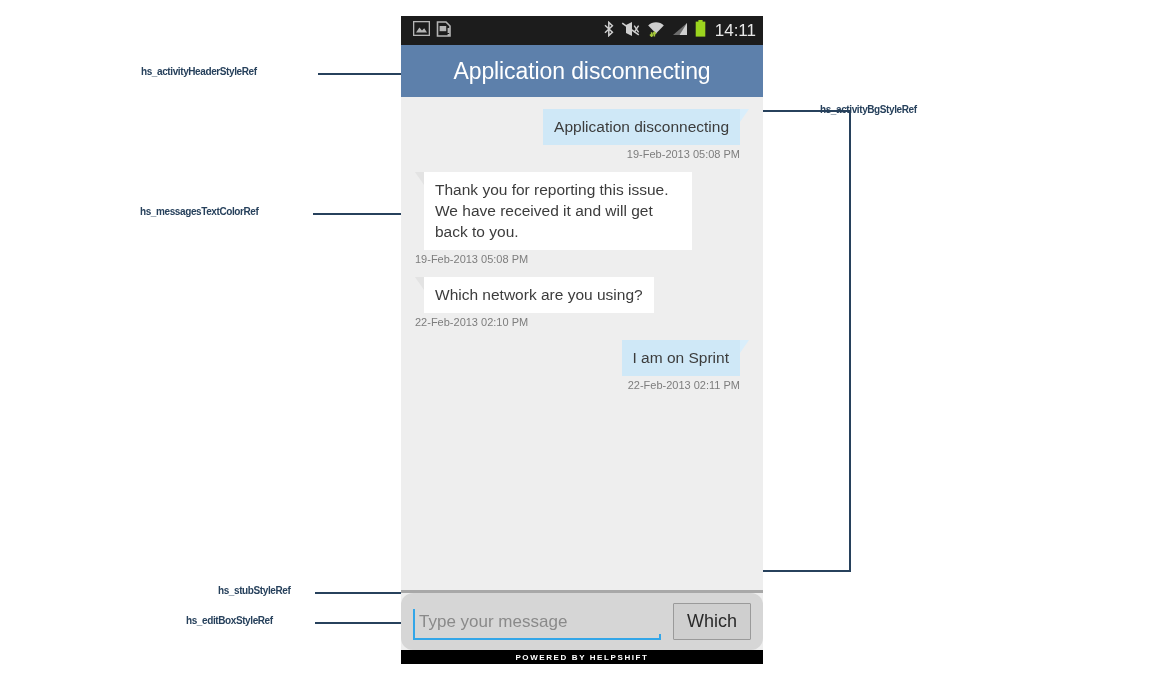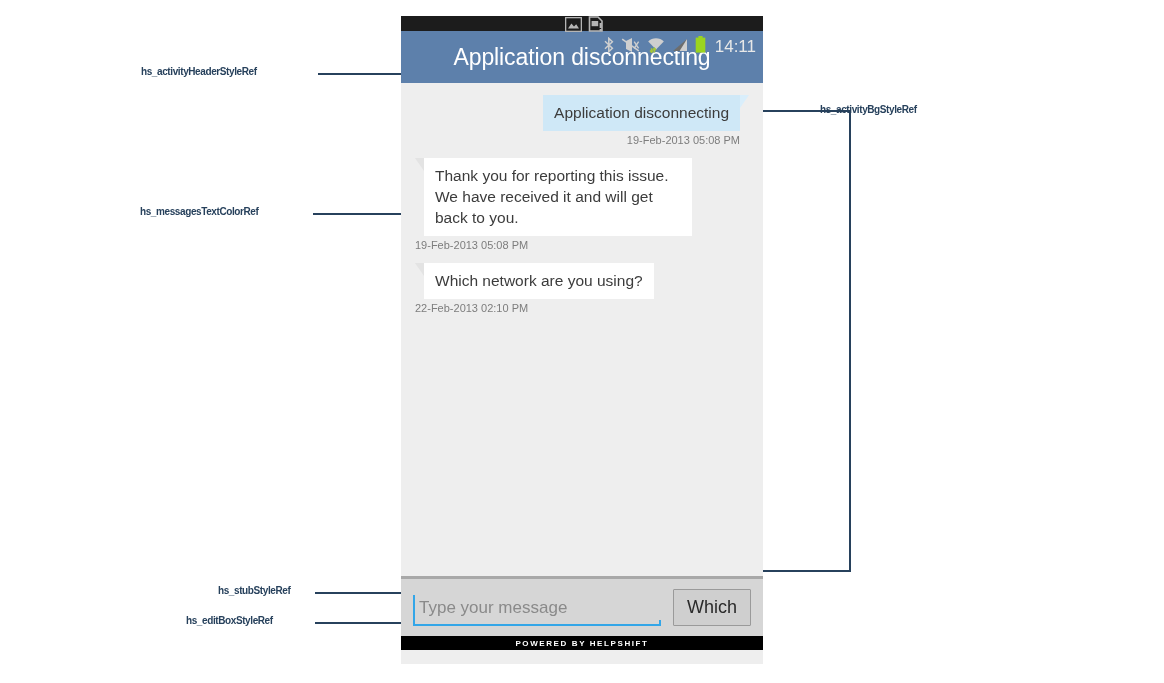--- a/index.html
+++ b/index.html
@@ -22,27 +22,26 @@
     top: 16px;
     width: 362px;
     height: 648px;
     background: #eeeeee;
     overflow: hidden;
   }
 
   
   .statusbar {
     position: relative;
-    height: 15px;
+    height: 29px;
     background: #1c1c1c;
     display: flex;
     align-items: center;
     padding: 0 7px 0 12px;
     box-sizing: border-box;
-    flex-direction: column;
   }
   .sb-left { display: flex; align-items: center; gap: 6px; }
   .sb-right { display: flex; align-items: center; gap: 7px; margin-left: auto; }
   .sb-ico { display: block; }
   .sb-clock {
     color: #e8e8e8;
     font-size: 17px;
     font-family: "Liberation Sans", sans-serif;
     letter-spacing: 0px;
     margin-left: 2px;
@@ -127,20 +126,21 @@
     height: 3px;
     background: #a8a8a8;
   }
   .inputbar {
     height: 57px;
     background: #d6d6d6;
     display: flex;
     align-items: center;
     padding: 8px 12px;
     box-sizing: border-box;
+    border-radius: 12px;
   }
   .editbox-wrap {
     position: relative;
     flex: 1;
     margin-right: 12px;
     height: 36px;
     display: flex;
     align-items: center;
   }
   .caret {
@@ -298,20 +298,26 @@
       <div class="stamp">19-Feb-2013 05:08 PM</div>
     </div>
 
     <div class="msg in">
       <div class="msg-row">
         <div class="bubble">Which network are you using?</div>
       </div>
       <div class="stamp">22-Feb-2013 02:10 PM</div>
     </div>
 
+    <div class="msg out">
+      <div class="msg-row">
+        <div class="bubble">I am on Sprint</div>
+      </div>
+      <div class="stamp">22-Feb-2013 02:11 PM</div>
+    </div>
 
   </div>
 
   <div class="stub-rule"></div>
 
   <div class="inputbar">
     <div class="editbox-wrap">
       <span class="caret"></span>
       <span class="editbox-text">Type your message</span>
       <span class="editbox-underline"></span>

